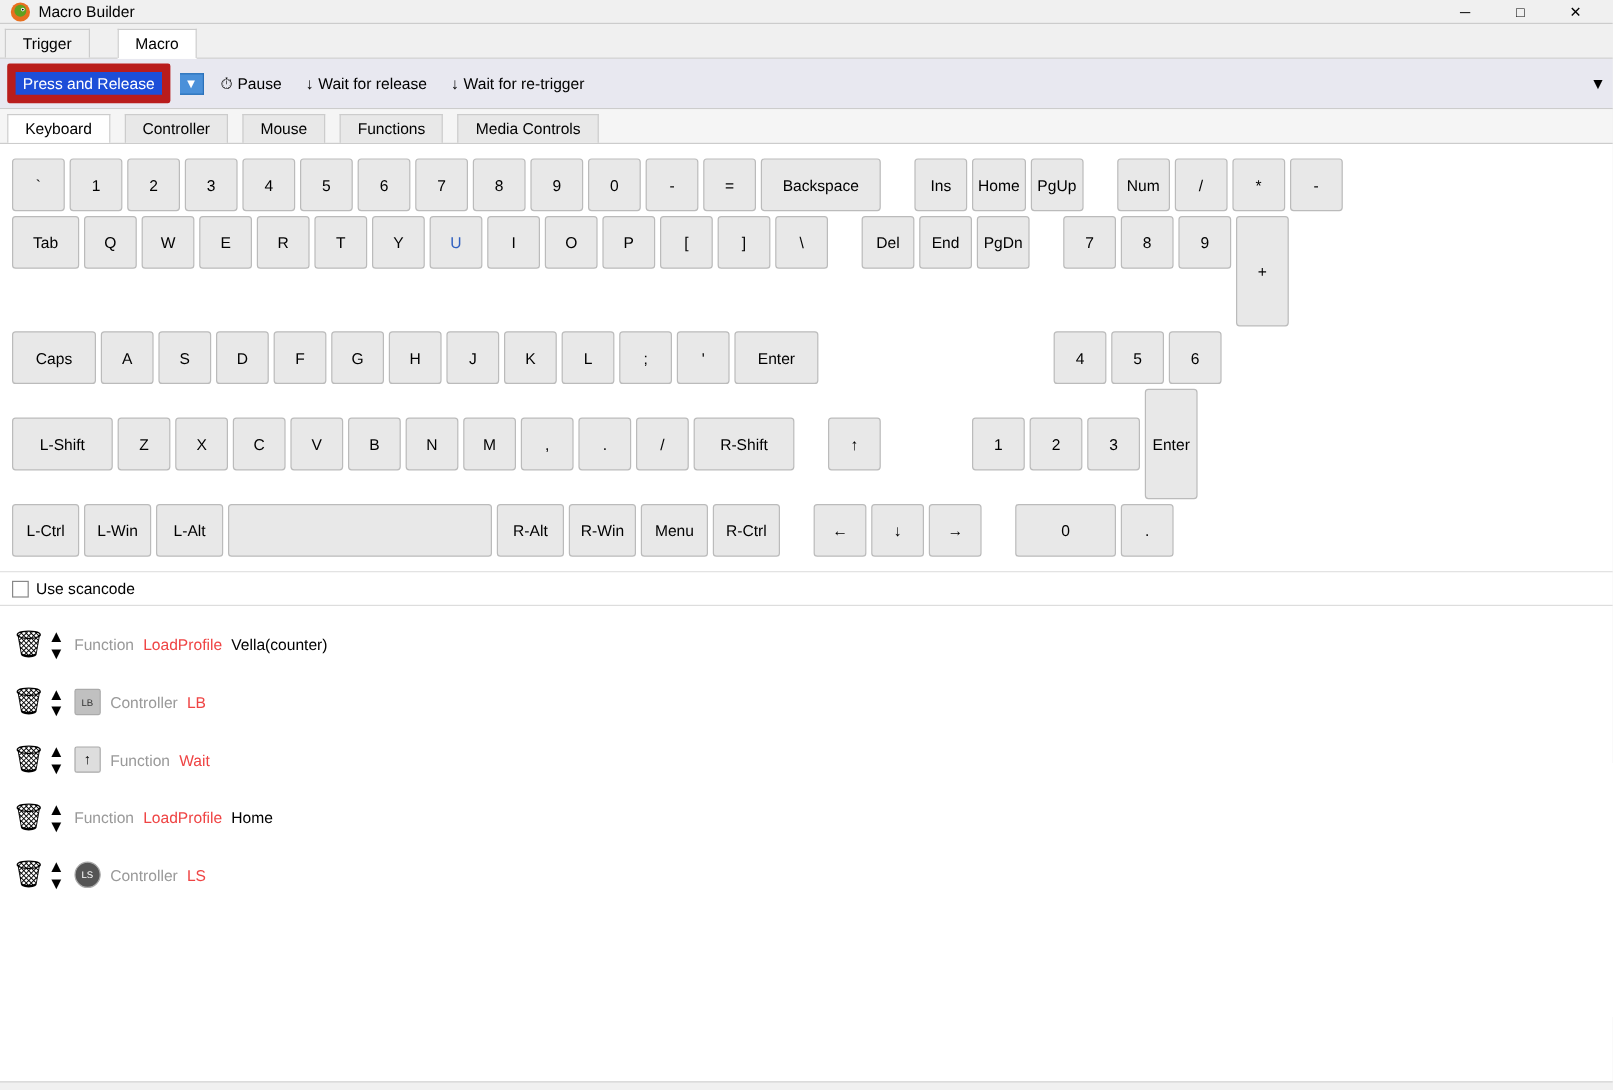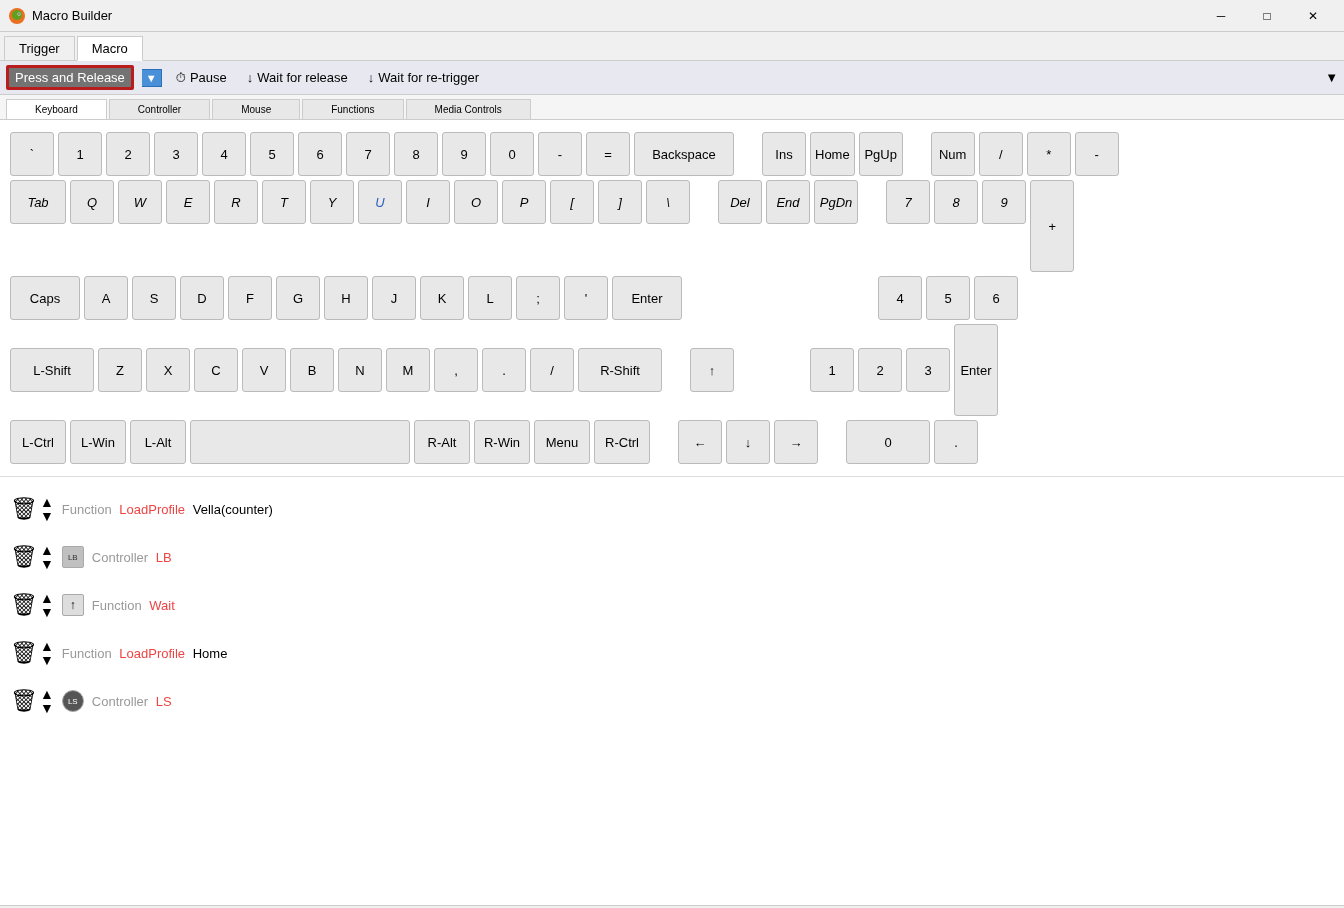--- a/index.html
+++ b/index.html
@@ -1,69 +1,70 @@
 <!DOCTYPE html>
 <html><head>
   <meta charset="utf-8">
   <style>
     * { box-sizing: border-box; margin: 0; padding: 0; }
     body { font-family: 'Segoe UI', Arial, sans-serif; font-size: 13px; background: #f0f0f0; width: 1344px; height: 908px; overflow: hidden; }
 
     
     .title-bar {
       display: flex; align-items: center; justify-content: space-between;
-      background: #f0f0f0; height: 32px; padding: 0 8px;
+      background: #f0f0f0; height: 20px; padding: 0 8px;
       border-bottom: 1px solid #ccc;
     }
     .title-bar-left { display: flex; align-items: center; gap: 6px; }
     .title-bar-controls { display: flex; gap: 0; }
     .title-bar-btn {
       width: 46px; height: 32px; border: none; background: transparent;
       cursor: pointer; font-size: 12px; display: flex; align-items: center; justify-content: center;
     }
 
     
     .window-tabs {
       display: flex; background: #f0f0f0; border-bottom: 1px solid #ccc;
       padding: 4px 4px 0;
+      gap: 21px;
     }
     .window-tab {
       padding: 4px 14px; border: 1px solid #ccc; border-bottom: none;
       background: #f0f0f0; cursor: pointer; font-size: 13px; margin-right: 2px;
     }
     .window-tab.active { background: #fff; border-bottom: 1px solid #fff; margin-bottom: -1px; }
 
     
     .toolbar {
       display: flex; align-items: center; background: #e8e8f0; padding: 4px 6px;
       border-bottom: 1px solid #ccc; gap: 8px;
     }
     .toolbar-btn {
       display: flex; align-items: center; gap: 4px; padding: 2px 6px;
-      background: #737373; color: white; border: 3px solid #b91c1c;
+      background: #1d4ed8; color: white; border: 7px solid #b91c1c;
       cursor: pointer; font-size: 13px; border-radius: 2px;
     }
     .toolbar-btn-arrow {
       background: #4a90d9; border: 1px solid #2a70b9; color: white;
       padding: 2px 4px; cursor: pointer; font-size: 11px;
       border-left: none;
     }
     .toolbar-item {
       display: flex; align-items: center; gap: 4px; cursor: pointer; font-size: 13px;
       padding: 2px 6px;
     }
 
     
     .main-tabs {
       display: flex; background: #f5f5f5; border-bottom: 1px solid #ccc;
       padding: 4px 6px 0;
     }
     .main-tab {
-      padding: 4px 28px; border: 1px solid #ccc; border-bottom: none;
-      background: #e8e8e8; cursor: pointer; font-size: 10px; margin-right: 2px;
+      padding: 4px 14px; border: 1px solid #ccc; border-bottom: none;
+      background: #e8e8e8; cursor: pointer; font-size: 13px; margin-right: 12px;
     }
     .main-tab.active { background: #fff; }
 
     
     .keyboard-area {
       background: #fff; padding: 12px 10px 8px;
       border-bottom: 1px solid #ddd;
     }
     .key-row { display: flex; gap: 4px; margin-bottom: 4px; align-items: center; }
     .key {
@@ -195,21 +196,21 @@
       <div class="key">Ins</div>
       <div class="key">Home</div>
       <div class="key">PgUp</div>
       <div style="width:20px;"></div>
       <div class="key">Num</div>
       <div class="key">/</div>
       <div class="key">*</div>
       <div class="key">-</div>
     </div>
 
-    <div class="key-row" style="align-items:flex-start;font-style:italic;">
+    <div class="key-row" style="align-items:flex-start;">
       <div class="key wide-1">Tab</div>
       <div class="key">Q</div>
       <div class="key">W</div>
       <div class="key">E</div>
       <div class="key">R</div>
       <div class="key">T</div>
       <div class="key">Y</div>
       <div class="key blue">U</div>
       <div class="key">I</div>
       <div class="key">O</div>
@@ -287,20 +288,24 @@
       <div style="width:20px;"></div>
       <div class="key">←</div>
       <div class="key">↓</div>
       <div class="key">→</div>
       <div style="width:20px;"></div>
       <div class="key wide-3">0</div>
       <div class="key">.</div>
     </div>
   </div>
 
+  <div class="scancode-row">
+    <div class="checkbox"></div>
+    <span>Use scancode</span>
+  </div>
 
   <div class="macro-list">
 
     <div class="macro-item">
       <div class="macro-icon-group">
         <span class="icon-trash">🗑</span>
         <div class="icon-arrows">
           <span>▲</span>
           <span>▼</span>
         </div>

